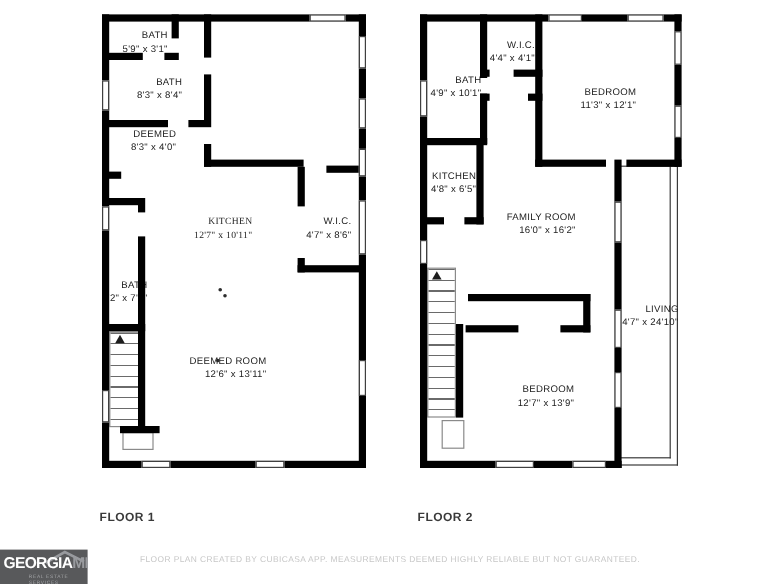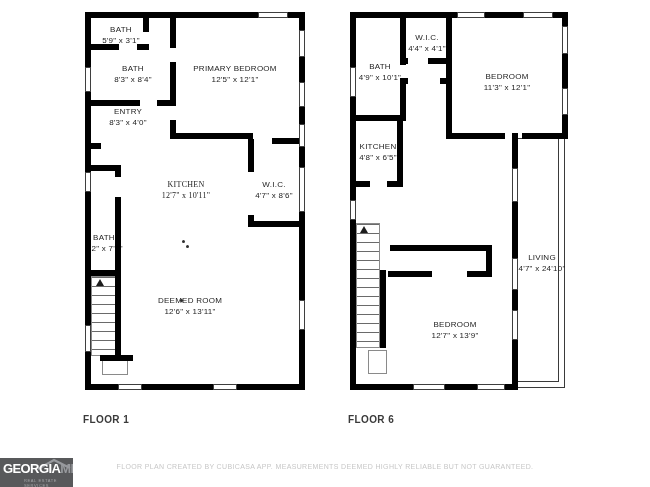--- a/index.html
+++ b/index.html
@@ -9,23 +9,23 @@
   .w{position:absolute;background:#000;}
   .win{position:absolute;background:#fff;border:1px solid #3f3f3f;box-sizing:border-box;}
   .treads{position:absolute;background:repeating-linear-gradient(#6a6a6a 0 1px,#fff 1px 9px);
           border:1px solid #8a8a8a;box-sizing:border-box;background-color:#fff;}
   .landing{position:absolute;border:1px solid #8a8a8a;background:#fff;box-sizing:border-box;}
   .balc{position:absolute;border:1px solid #3a3a3a;border-left:none;box-sizing:border-box;}
   .balc2{position:absolute;border-right:1px solid #3a3a3a;border-bottom:1px solid #3a3a3a;box-sizing:border-box;}
   .arrow{position:absolute;width:0;height:0;border-left:4px solid transparent;
          border-right:4px solid transparent;border-bottom:7px solid #1d1d1d;}
   .dot{position:absolute;width:3px;height:3px;background:#2d2d2d;border-radius:50%;}
-  .roomlbl{position:absolute;transform:translate(-50%,-50%);text-align:center;white-space:nowrap;
+  .roomlbl{position:absolute;transform:translate(-50%,-50%);text-align:right;white-space:nowrap;
            color:#222;font-size:8px;line-height:11px;letter-spacing:.25px;}
-  .floorlbl{position:absolute;font-size:10px;font-weight:700;color:#3a3a3a;letter-spacing:.4px;}
+  .floorlbl{position:absolute;font-size:10px;font-weight:700;color:#3a3a3a;letter-spacing:.4px;margin-top:12px;}
   .footer{position:absolute;left:0;top:463px;width:650px;text-align:center;font-size:7px;
           letter-spacing:.35px;color:#c7c7c7;}
   .logo{position:absolute;left:0;top:458px;width:73px;height:29px;background:#58595b;
         overflow:hidden;}
   .logo .row1{position:absolute;left:3px;top:4px;font-weight:700;font-size:13px;letter-spacing:-.6px;line-height:13px;}
   .logo .brand{color:#fff;}
   .logo .suffix{color:#989a9e;}
   .logo .tagline{position:absolute;left:24px;top:20px;font-size:4px;letter-spacing:.6px;color:#a3a4a7;}
   .logo svg{position:absolute;right:2px;top:0px;}
 </style>
@@ -44,26 +44,22 @@
     <div class="dot" style="left:95px;top:287px;"></div>
 
     <div class="roomlbl" style="left:36px;top:23px;">
       <div>BATH</div>
       <div>5'9" x 3'1"</div>
     </div>
     <div class="roomlbl" style="left:48px;top:62px;">
       <div>BATH</div>
       <div>8'3" x 8'4"</div>
     </div>
-    <div class="roomlbl" style="left:150px;top:62px;">
-      <div>PRIMARY BEDROOM</div>
-      <div>12'5" x 12'1"</div>
-    </div>
     <div class="roomlbl" style="left:43px;top:105px;">
-      <div>ENTRY</div>
+      <div>DEEMED</div>
       <div>8'3" x 4'0"</div>
     </div>
     <div class="roomlbl" style="left:101px;top:178px;font-family:Liberation Serif, serif;">
       <div>KITCHEN</div>
       <div>12'7" x 10'11"</div>
     </div>
     <div class="roomlbl" style="left:189px;top:178px;">
       <div>W.I.C.</div>
       <div>4'7" x 8'6"</div>
     </div>
@@ -127,20 +123,24 @@
       <div>4'4" x 4'1"</div>
     </div>
     <div class="roomlbl" style="left:157px;top:70px;">
       <div>BEDROOM</div>
       <div>11'3" x 12'1"</div>
     </div>
     <div class="roomlbl" style="left:28px;top:140px;">
       <div>KITCHEN</div>
       <div>4'8" x 6'5"</div>
     </div>
+    <div class="roomlbl" style="left:101px;top:174px;">
+      <div>FAMILY ROOM</div>
+      <div>16'0" x 16'2"</div>
+    </div>
     <div class="roomlbl" style="left:192px;top:251px;">
       <div>LIVING</div>
       <div>4'7" x 24'10"</div>
     </div>
     <div class="roomlbl" style="left:105px;top:318px;">
       <div>BEDROOM</div>
       <div>12'7" x 13'9"</div>
     </div>
   <div class="w" style="left: 0px; top: 0px; width: 218px; height: 6px;"></div>
       <div class="w" style="left: 0px; top: 0px; width: 6px; height: 378px;"></div>
@@ -172,21 +172,21 @@
       <div class="win" style="left: 0px; top: 55px; width: 6px; height: 30px;"></div>
       <div class="win" style="left: 0px; top: 188px; width: 6px; height: 20px;"></div>
       <div class="win" style="left: 63px; top: 372px; width: 32px; height: 6px;"></div>
       <div class="win" style="left: 127px; top: 372px; width: 28px; height: 6px;"></div>
       <div class="win" style="left: 162px; top: 156px; width: 6px; height: 34px;"></div>
       <div class="win" style="left: 162px; top: 246px; width: 6px; height: 32px;"></div>
       <div class="win" style="left: 162px; top: 298px; width: 6px; height: 30px;"></div>
     </div>
 
   <div class="floorlbl" style="left:83px;top:414px;">FLOOR 1</div>
-  <div class="floorlbl" style="left:348px;top:414px;">FLOOR 6</div>
+  <div class="floorlbl" style="left:348px;top:414px;">FLOOR 2</div>
 
   <div class="footer">FLOOR PLAN CREATED BY CUBICASA APP. MEASUREMENTS DEEMED HIGHLY RELIABLE BUT NOT GUARANTEED.</div>
 
   <div class="logo">
     <svg width="34" height="12" viewBox="0 0 34 12">
       <polyline points="1,11 17,2 33,10" fill="none" stroke="#989a9e" stroke-width="2.2"></polyline>
     </svg>
     <div class="row1"><span class="brand">GEORGIA</span><span class="suffix">MLS</span></div>
     <div class="tagline">REAL ESTATE SERVICES</div>
   </div>

